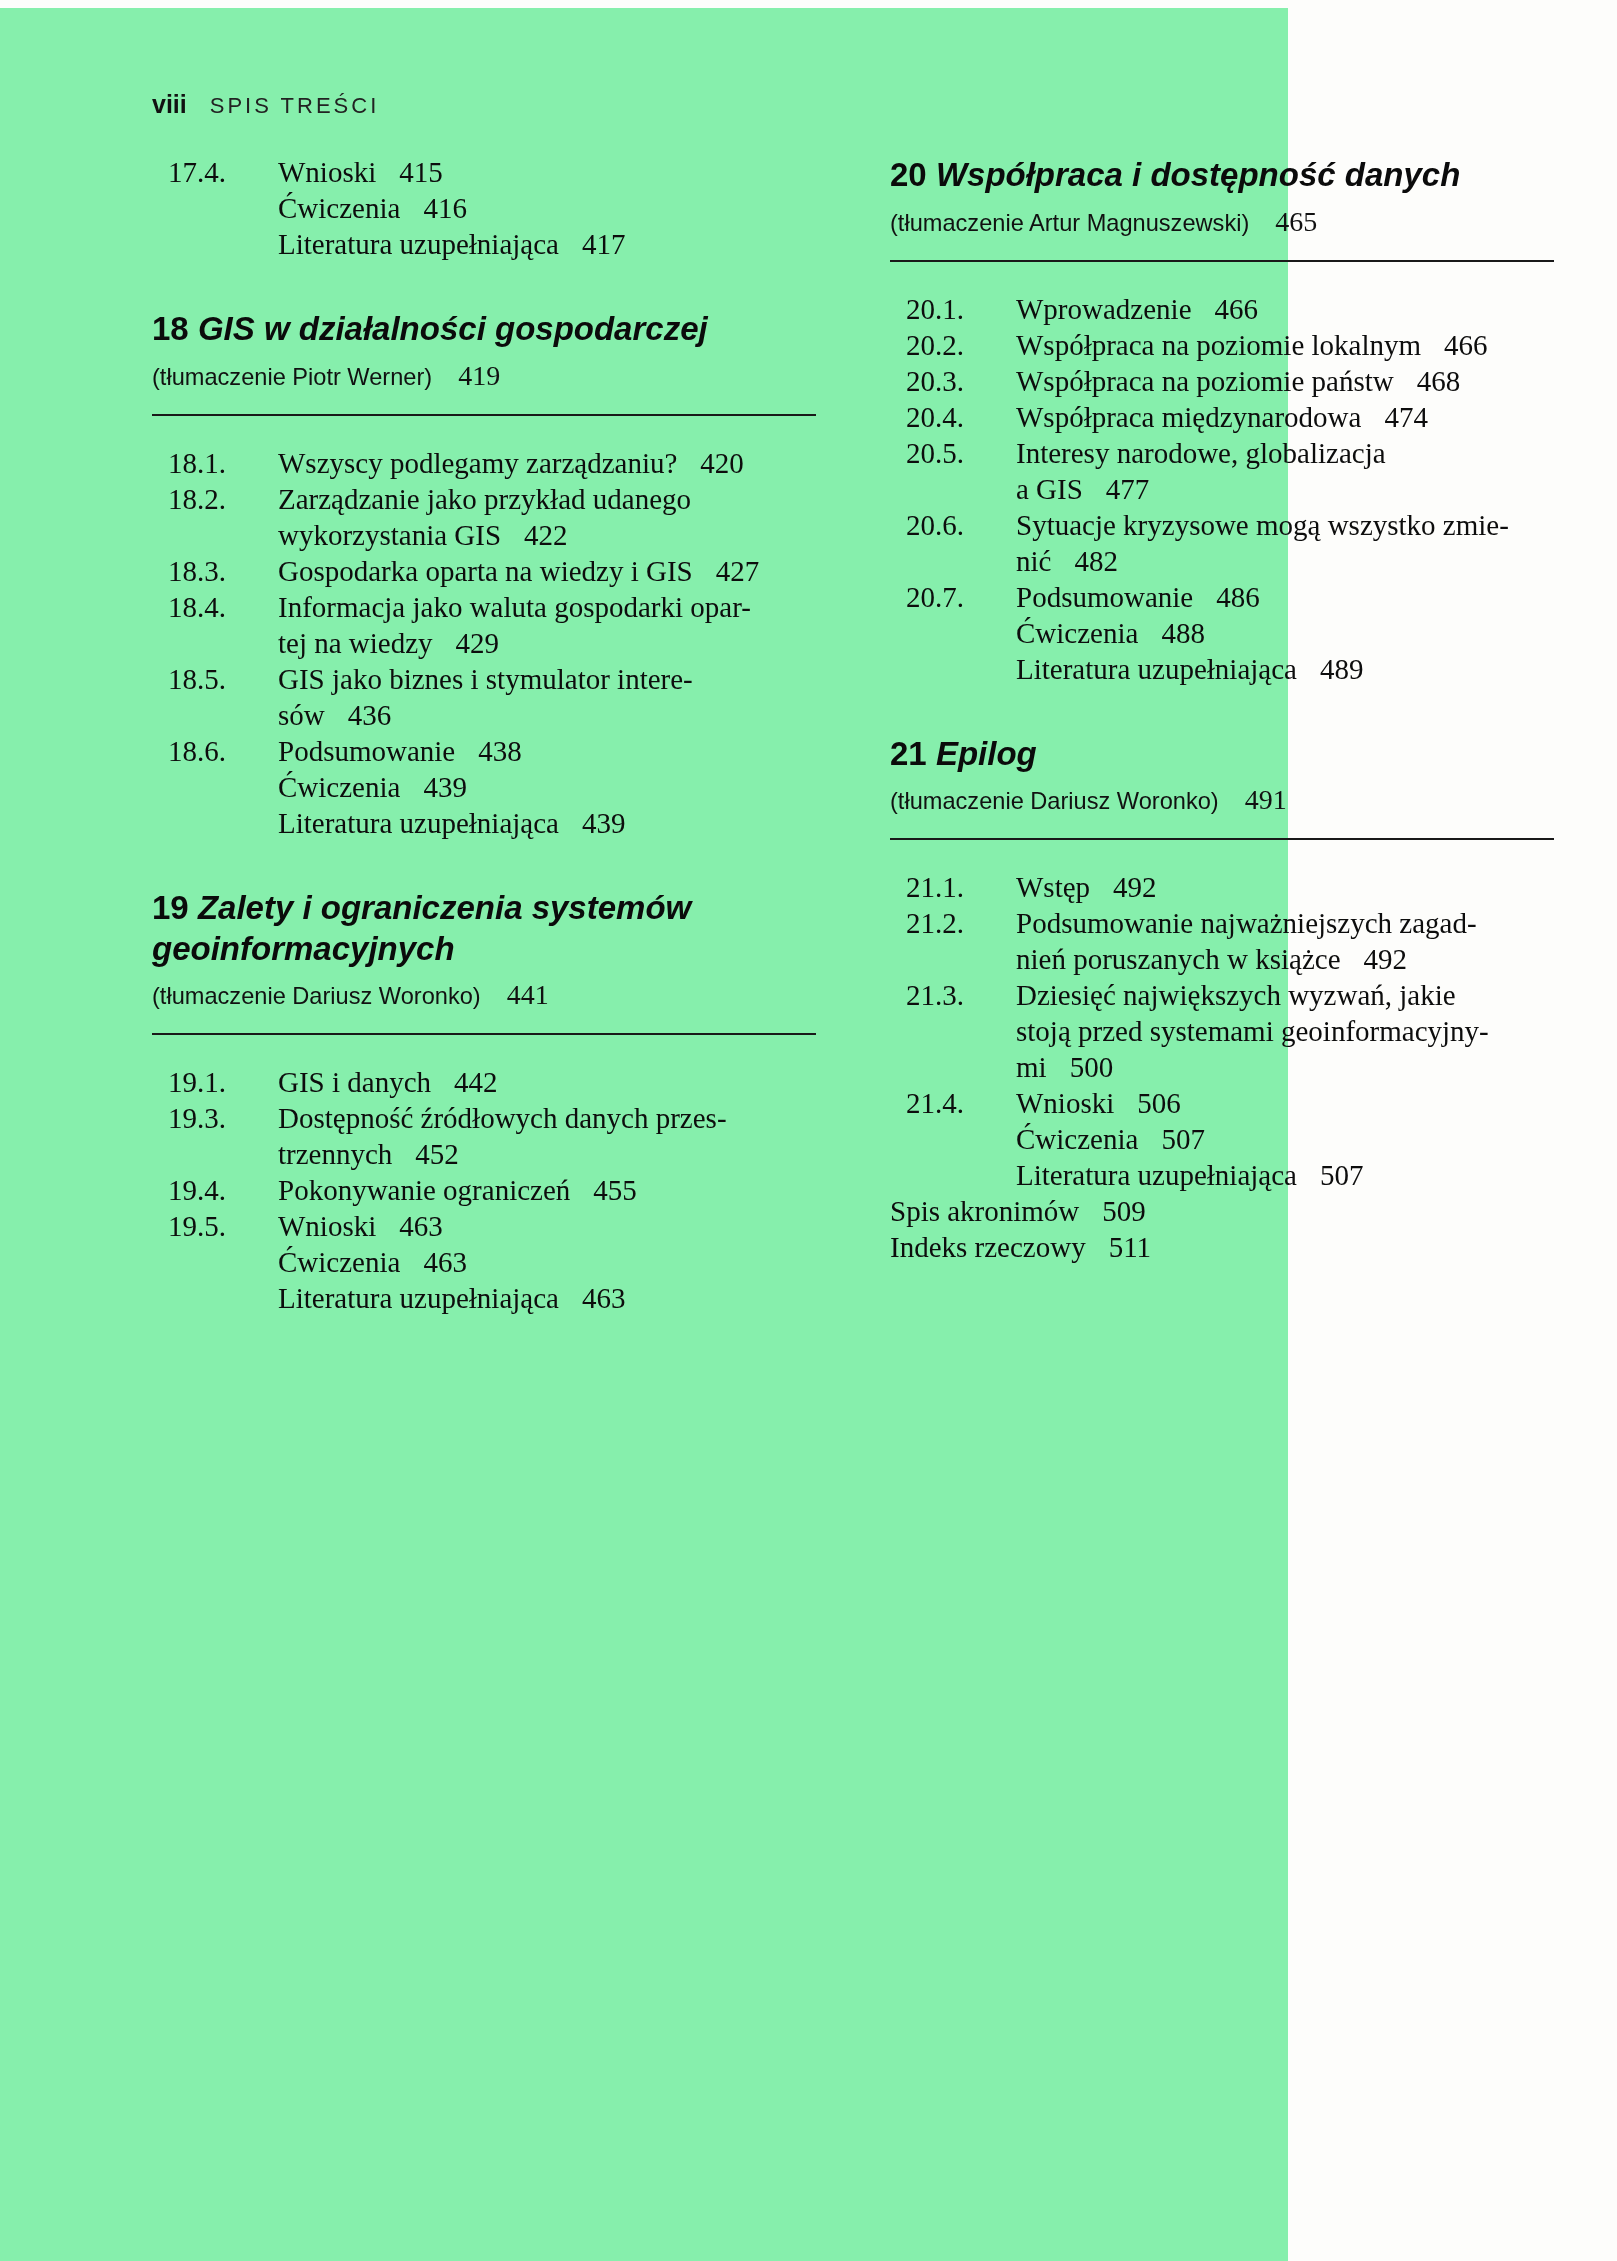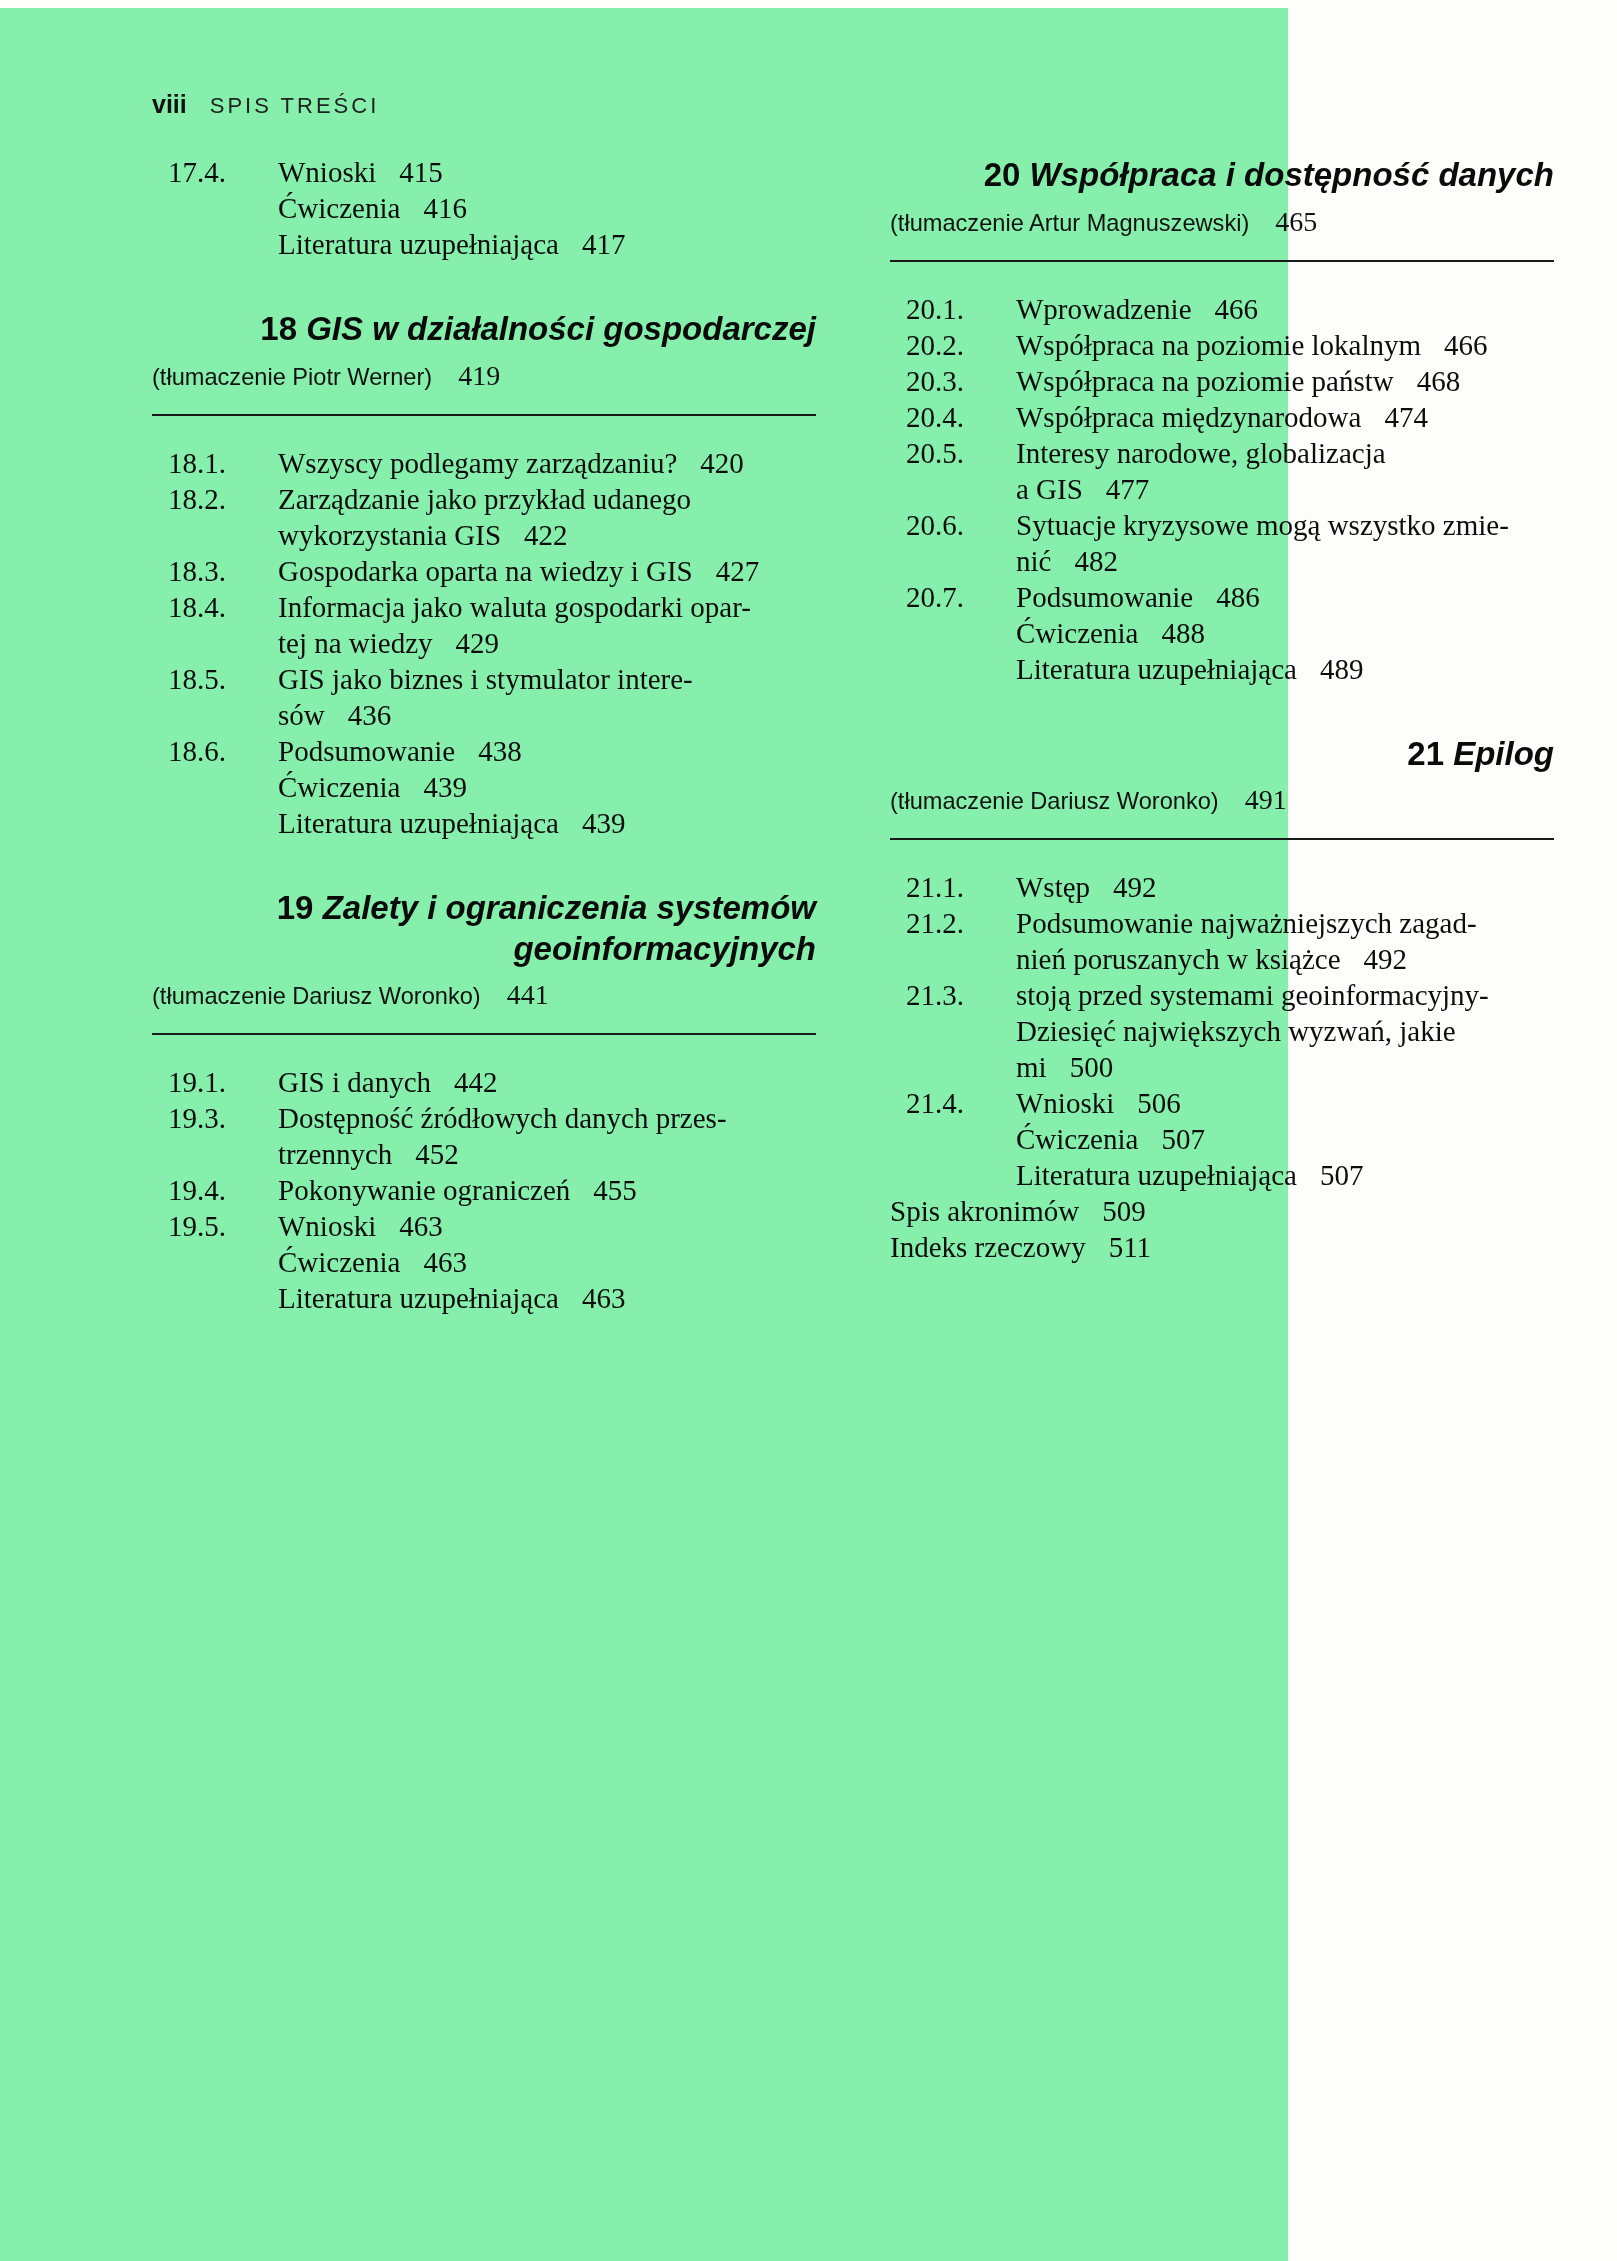--- a/index.html
+++ b/index.html
@@ -40,21 +40,20 @@
   .col { width: 664px; flex: 0 0 664px; }
   .block + .block { margin-top: 46px; }
 
   .section-heading {
     margin: 0;
     font-family: "Liberation Sans", sans-serif;
     font-size: 33px;
     line-height: 41px;
     font-weight: 700;
     color: #0b0b0b;
-    text-align: right;
   }
   .sec-num { font-style: normal; }
   .sec-title { font-style: italic; }
 
   .translator {
     margin: 7.6px 0 0 0;
     font-family: "Liberation Sans", sans-serif;
     font-size: 23.6px;
     line-height: 38px;
     color: #111;
@@ -298,22 +297,22 @@
             <div class="entry">
               <span class="num">21.2.</span>
               <span class="body">
                 <span class="line"><span>Podsumowanie najważniejszych zagad-</span></span>
                 <span class="line"><span>nień poruszanych w książce</span><span class="pg">492</span></span>
               </span>
             </div>
             <div class="entry">
               <span class="num">21.3.</span>
               <span class="body">
+                <span class="line"><span>Dziesięć największych wyzwań, jakie</span></span>
                 <span class="line"><span>stoją przed systemami geoinformacyjny-</span></span>
-                <span class="line"><span>Dziesięć największych wyzwań, jakie</span></span>
                 <span class="line"><span>mi</span><span class="pg">500</span></span>
               </span>
             </div>
             <div class="entry">
               <span class="num">21.4.</span>
               <span class="body">
                 <span class="line"><span>Wnioski</span><span class="pg">506</span></span>
               </span>
             </div>
             <div class="entry">

